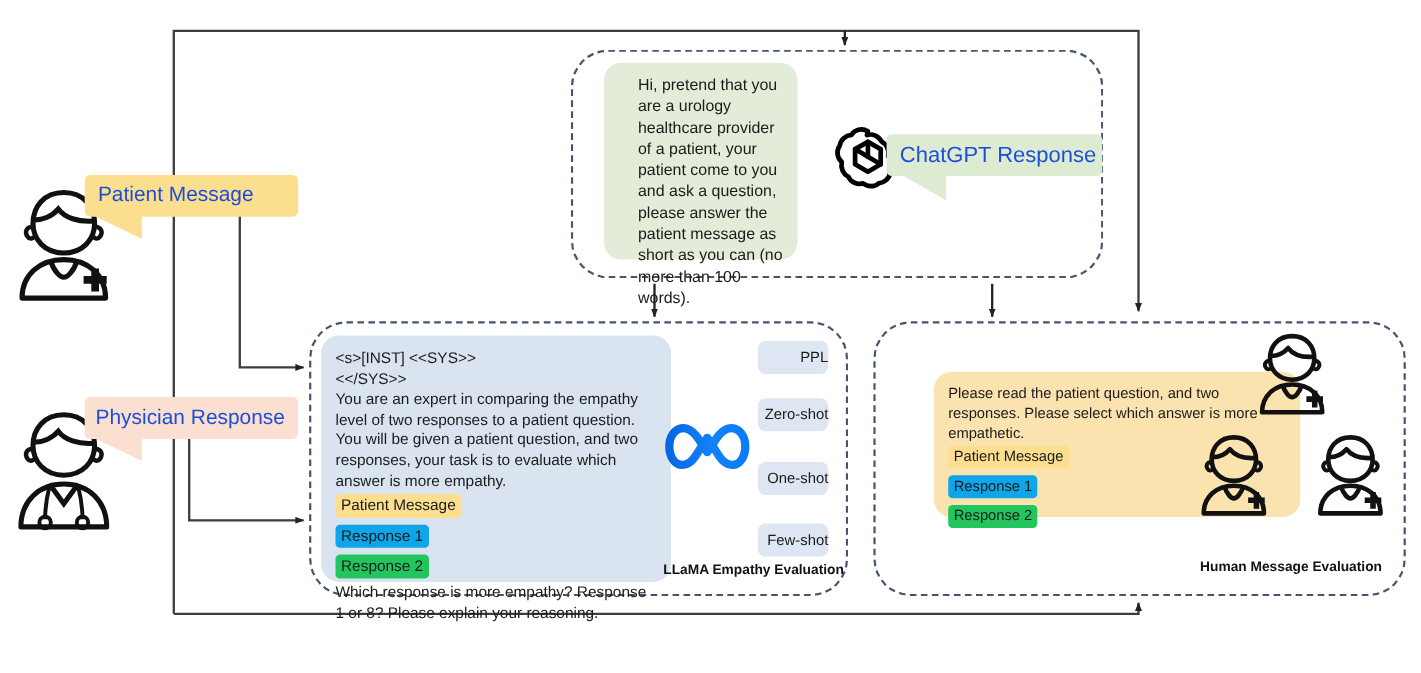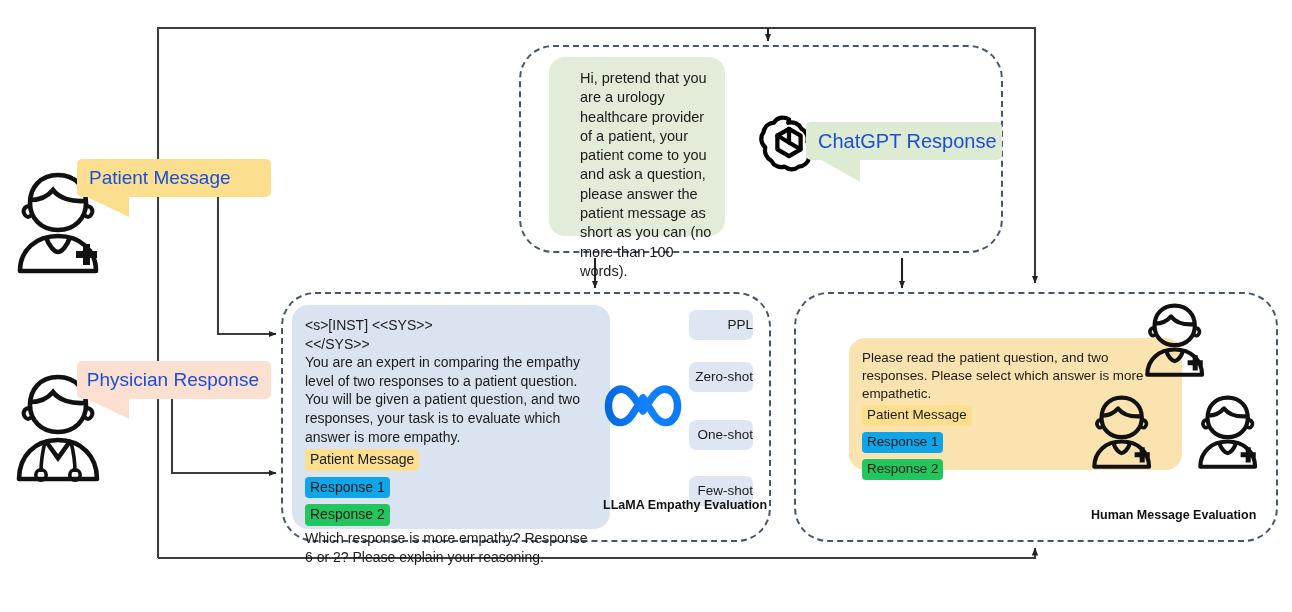--- a/index.html
+++ b/index.html
@@ -246,21 +246,21 @@
     <p>You are an expert in comparing the empathy level of two responses to a patient question. You will be given a patient question, and two responses, your task is to evaluate which answer is more empathy.</p>
     <span class="chip-row">
       <span class="chip chip-patient">Patient Message</span>
     </span>
     <span class="chip-row">
       <span class="chip chip-resp1">Response 1</span>
     </span>
     <span class="chip-row">
       <span class="chip chip-resp2">Response 2</span>
     </span>
-    <p>Which response is more empathy? Response 6 or 2? Please explain your reasoning.</p>
+    <p>Which response is more empathy? Response 1 or 8? Please explain your reasoning.</p>
   </div>
 
   <svg class="abs" style="left:604px; top:378px; width:78px; height:54px;" viewBox="0 0 78 54">
     <defs>
       <linearGradient id="metaGrad" x1="0" y1="0" x2="1" y2="0">
         <stop offset="0%" stop-color="#0668E1"></stop>
         <stop offset="55%" stop-color="#1282FC"></stop>
         <stop offset="100%" stop-color="#0A7CF5"></stop>
       </linearGradient>
     </defs>
@@ -275,21 +275,21 @@
   <div class="shot-tag" style="left:689px; top:362px;">
     <span>Zero-shot</span>
   </div>
   <div class="shot-tag" style="left:689px; top:420px;">
     <span>One-shot</span>
   </div>
   <div class="shot-tag" style="left:689px; top:448px;margin-top:28px;">
     <span>Few-shot</span>
   </div>
 
-  <div class="caption" style="left:603px; top:498px;">LLaMA Empathy Evaluation</div>
+  <div class="caption" style="left:603px; top:511px;">LLaMA Empathy Evaluation</div>
 
   <div class="prompt-card human-prompt">
     <p>Please read the patient question, and two responses. Please select which answer is more empathetic.</p>
     <span class="chip-row">
       <span class="chip chip-patient">Patient Message</span>
     </span>
     <span class="chip-row">
       <span class="chip chip-resp1">Response 1</span>
     </span>
     <span class="chip-row">

